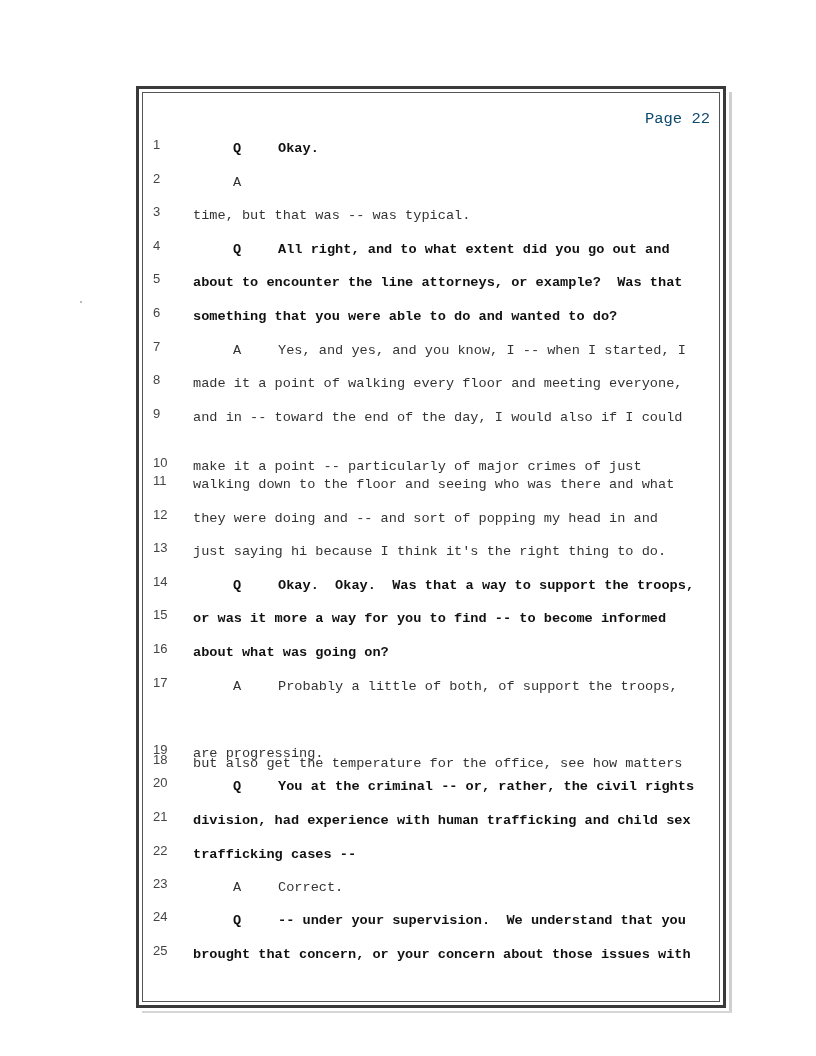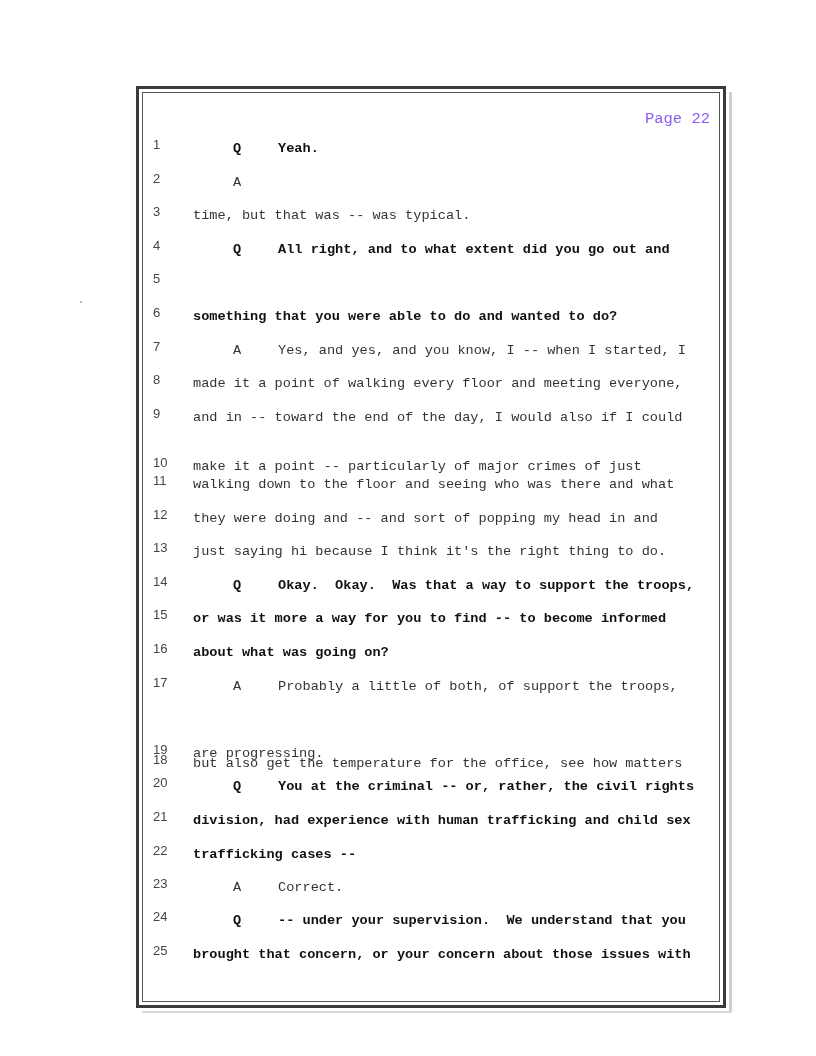--- a/index.html
+++ b/index.html
@@ -10,21 +10,21 @@
   }
   .frame-inner {
     position: absolute; left: 3px; top: 3px; right: 3px; bottom: 3px;
     border: 1px solid #555; 
   }
   .shadow-r { position:absolute; left: 729px; top: 92px; width: 3px; height: 920px; background:#cfcfcf; }
   .shadow-b { position:absolute; left: 142px; top: 1011px; width: 590px; height: 2px; background:#d6d6d6; }
   .page-label {
     position: absolute; right: 106px; top: 110px;
     font-family: "Liberation Mono", "DejaVu Sans Mono", monospace;
-    font-size: 15.5px; color: #8b5cf6;
+    font-size: 15.5px; color: #0c4a6e;
   }
   .line {
     position: absolute; left: 0; width: 816px; height: 22px;
     font-family: "Liberation Mono", "DejaVu Sans Mono", monospace;
     font-size: 13.6px; color: #333; white-space: pre;
   }
   .ln { position: absolute; left: 153px; top: -4px; font-size: 13px; color: #444; font-family: "Liberation Sans", sans-serif; }
   .spk { position: absolute; left: 233px; top: 0; }
   .txt-after { position: absolute; left: 278px; top: 0; }
   .txt-cont { position: absolute; left: 193px; top: 0; }
@@ -38,25 +38,25 @@
 
 <div class="frame">
   <div class="frame-inner"></div>
 </div>
 <div class="shadow-r"></div>
 <div class="shadow-b"></div>
 
 <div class="page-label">Page 22</div>
 
 <div id="transcript">
-    <div class="line" style="top: 141px;"><span class="ln">1</span><span class="spk bold">Q</span><span class="txt-after bold">Yeah.</span></div>
+    <div class="line" style="top: 141px;"><span class="ln">1</span><span class="spk bold">Q</span><span class="txt-after bold">Okay.</span></div>
     <div class="line" style="top: 174.6px;"><span class="ln">2</span><span class="spk">A</span></div>
     <div class="line" style="top: 208.2px;"><span class="ln">3</span><span class="txt-cont">time, but that was -- was typical.</span></div>
     <div class="line" style="top: 241.8px;"><span class="ln">4</span><span class="spk bold">Q</span><span class="txt-after bold">All right, and to what extent did you go out and</span></div>
-    <div class="line" style="top: 275.4px;"><span class="ln">5</span></div>
+    <div class="line" style="top: 275.4px;"><span class="ln">5</span><span class="txt-cont bold">about to encounter the line attorneys, or example?  Was that</span></div>
     <div class="line" style="top: 309px;"><span class="ln">6</span><span class="txt-cont bold">something that you were able to do and wanted to do?</span></div>
     <div class="line" style="top: 342.6px;"><span class="ln">7</span><span class="spk">A</span><span class="txt-after">Yes, and yes, and you know, I -- when I started, I</span></div>
     <div class="line" style="top: 376.2px;"><span class="ln">8</span><span class="txt-cont">made it a point of walking every floor and meeting everyone,</span></div>
     <div class="line" style="top: 409.8px;"><span class="ln">9</span><span class="txt-cont">and in -- toward the end of the day, I would also if I could</span></div>
     <div class="line" style="top: 443.4px; margin-top: 16px;"><span class="ln">10</span><span class="txt-cont">make it a point -- particularly of major crimes of just</span></div>
     <div class="line" style="top: 477px;"><span class="ln">11</span><span class="txt-cont">walking down to the floor and seeing who was there and what</span></div>
     <div class="line" style="top: 510.6px;"><span class="ln">12</span><span class="txt-cont">they were doing and -- and sort of popping my head in and</span></div>
     <div class="line" style="top: 544.2px;"><span class="ln">13</span><span class="txt-cont">just saying hi because I think it's the right thing to do.</span></div>
     <div class="line" style="top: 577.8px;"><span class="ln">14</span><span class="spk bold">Q</span><span class="txt-after bold">Okay.  Okay.  Was that a way to support the troops,</span></div>
     <div class="line" style="top: 611.4px;"><span class="ln">15</span><span class="txt-cont bold">or was it more a way for you to find -- to become informed</span></div>

